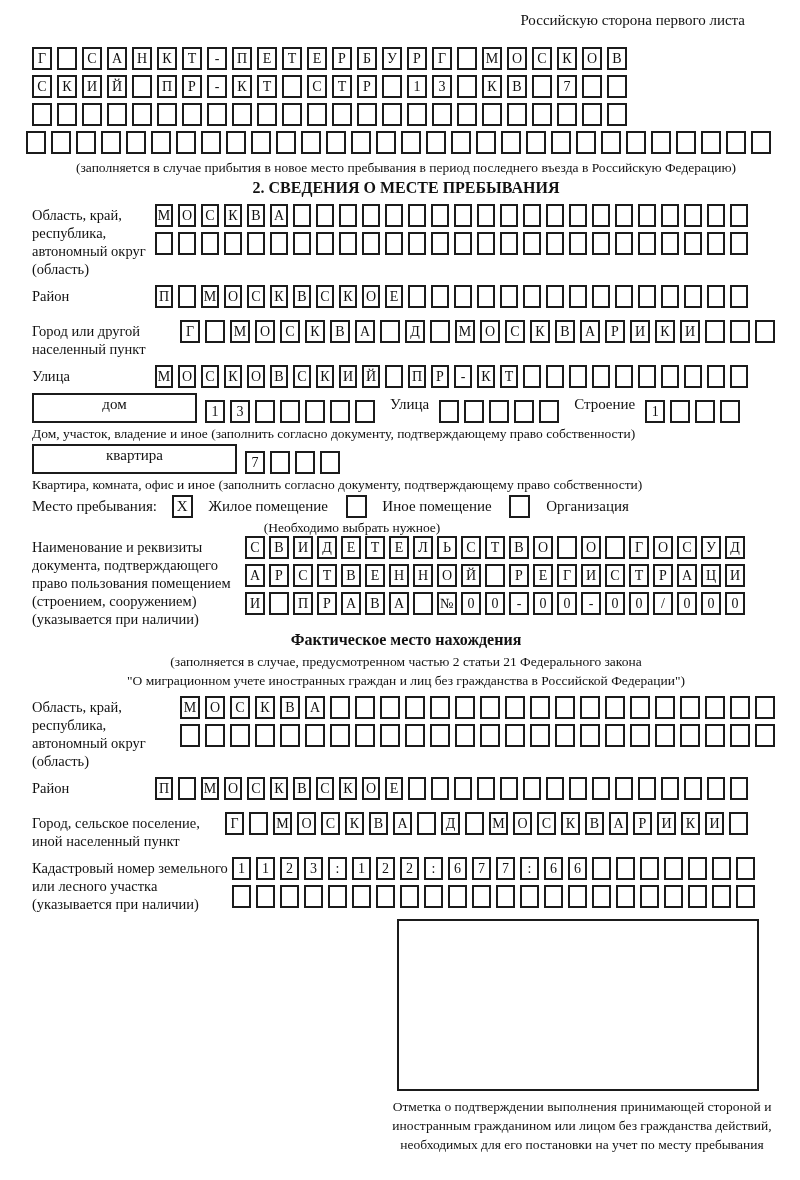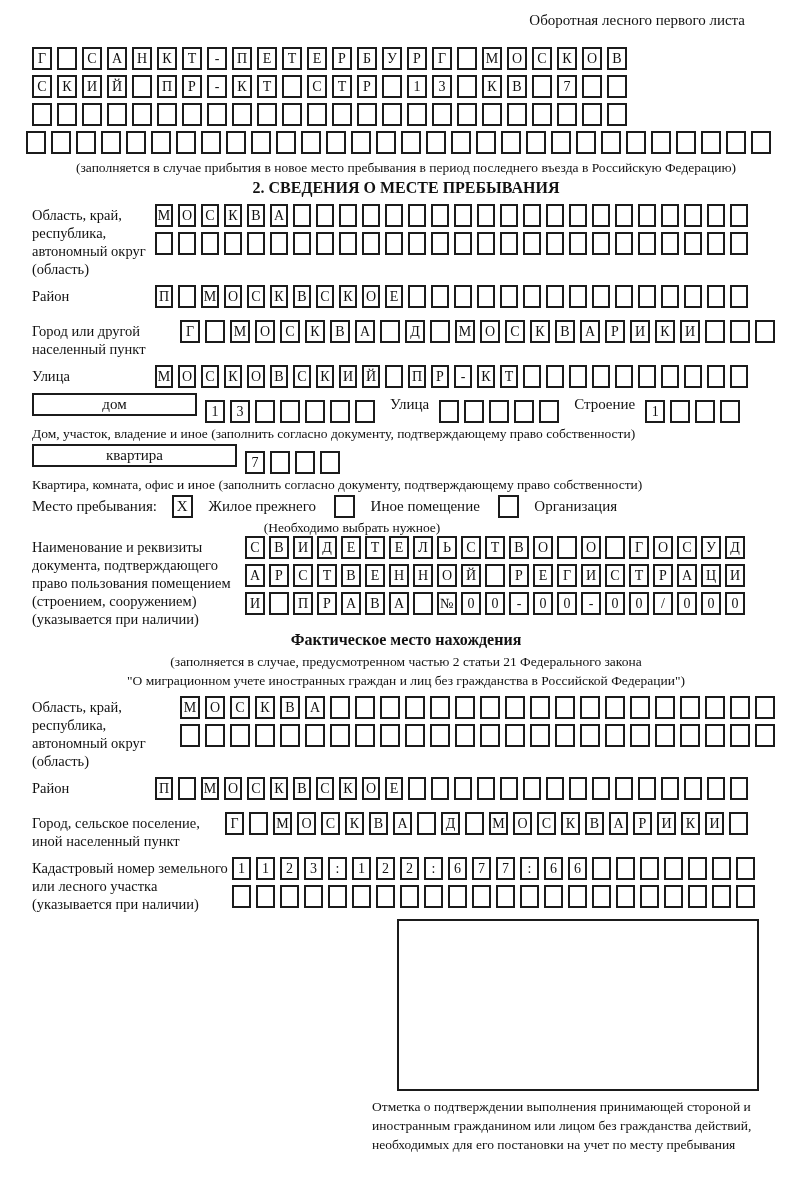--- a/index.html
+++ b/index.html
@@ -22,44 +22,44 @@
   .sz-a .cell{width:20px; margin-right:5px;}
   .sz-b .cell{width:18px; margin-right:5px;}
   .sz-c .cell{width:20px; margin-right:4px;}
   .sz-d .cell{width:19px; margin-right:5px;}
   .fullrow{margin-left:-6px;}
   .note-c{text-align:center; font-size:13.5px; line-height:17px; margin-bottom:2px;}
   .note-l{font-size:13.5px; line-height:17px; margin:0 0 2px 0;}
   .heading{text-align:center; font-weight:bold; font-size:16px; line-height:19px; margin:2px 0 6px 0;}
   .mb0{margin-bottom:0;margin-top:7px;} .mb2{margin-bottom:2px;} .mb4{margin-bottom:4px;} .mb6{margin-bottom:6px;}
   .named-box{
-    display:inline-block; box-sizing:border-box; height:23px;
+    display:inline-block; box-sizing:border-box; height:30px;
     border:2px solid #1b1b1b; text-align:center; font-size:15px; line-height:19px;
     vertical-align:top; margin-right:8px;
   }
   .bw165{width:165px;} .bw205{width:205px;}
   .inl{display:inline-block; font-size:15px; line-height:23px; padding:0 10px; vertical-align:top;}
   .stay{font-size:15px; line-height:23px; margin-bottom:1px;}
   .checkbox{
     display:inline-block; box-sizing:border-box; width:21px; height:23px;
     border:2px solid #1b1b1b; text-align:center; font-size:15px; line-height:19px;
     vertical-align:top; margin:0 12px 0 0;
   }
   .stay-label{margin-right:11px;}
   .opt-label{margin-right:14px;}
   .note-sel{width:640px; text-align:center; font-size:13.5px; line-height:17px; }
   .mark-box{width:362px; height:172px; border:2px solid #1b1b1b; box-sizing:border-box; margin:6px 0 6px 365px; background:#fff;}
-  .mark-caption{width:420px; margin-left:340px; font-size:13.5px; line-height:19px;}
+  .mark-caption{width:420px; margin-left:340px; text-align:center; font-size:13.5px; line-height:19px;}
 </style>
 </head>
 <body>
 
 <div class="page">
 
-  <div class="page-title">Оборотная лесного первого листа</div>
+  <div class="page-title">Российскую сторона первого листа</div>
 
   <div class="frow">
     <div>
       <div class="cells sz-a"><span class="cell">Г</span><span class="cell"></span><span class="cell">С</span><span class="cell">А</span><span class="cell">Н</span><span class="cell">К</span><span class="cell">Т</span><span class="cell">-</span><span class="cell">П</span><span class="cell">Е</span><span class="cell">Т</span><span class="cell">Е</span><span class="cell">Р</span><span class="cell">Б</span><span class="cell">У</span><span class="cell">Р</span><span class="cell">Г</span><span class="cell"></span><span class="cell">М</span><span class="cell">О</span><span class="cell">С</span><span class="cell">К</span><span class="cell">О</span><span class="cell">В</span></div>
       <div class="cells sz-a"><span class="cell">С</span><span class="cell">К</span><span class="cell">И</span><span class="cell">Й</span><span class="cell"></span><span class="cell">П</span><span class="cell">Р</span><span class="cell">-</span><span class="cell">К</span><span class="cell">Т</span><span class="cell"></span><span class="cell">С</span><span class="cell">Т</span><span class="cell">Р</span><span class="cell"></span><span class="cell">1</span><span class="cell">3</span><span class="cell"></span><span class="cell">К</span><span class="cell">В</span><span class="cell"></span><span class="cell">7</span><span class="cell"></span><span class="cell"></span></div>
       <div class="cells sz-a"><span class="cell"></span><span class="cell"></span><span class="cell"></span><span class="cell"></span><span class="cell"></span><span class="cell"></span><span class="cell"></span><span class="cell"></span><span class="cell"></span><span class="cell"></span><span class="cell"></span><span class="cell"></span><span class="cell"></span><span class="cell"></span><span class="cell"></span><span class="cell"></span><span class="cell"></span><span class="cell"></span><span class="cell"></span><span class="cell"></span><span class="cell"></span><span class="cell"></span><span class="cell"></span><span class="cell"></span></div>
     </div>
   </div>
   <div class="cells sz-a fullrow"><span class="cell"></span><span class="cell"></span><span class="cell"></span><span class="cell"></span><span class="cell"></span><span class="cell"></span><span class="cell"></span><span class="cell"></span><span class="cell"></span><span class="cell"></span><span class="cell"></span><span class="cell"></span><span class="cell"></span><span class="cell"></span><span class="cell"></span><span class="cell"></span><span class="cell"></span><span class="cell"></span><span class="cell"></span><span class="cell"></span><span class="cell"></span><span class="cell"></span><span class="cell"></span><span class="cell"></span><span class="cell"></span><span class="cell"></span><span class="cell"></span><span class="cell"></span><span class="cell"></span><span class="cell"></span></div>
   <div class="note-c">(заполняется в случае прибытия в новое место пребывания в период последнего въезда в Российскую Федерацию)</div>
@@ -101,21 +101,21 @@
 
   <div class="frow mb2">
     <div class="named-box bw205">квартира</div>
     <div class="cells sz-a mb0"><span class="cell">7</span><span class="cell"></span><span class="cell"></span><span class="cell"></span></div>
   </div>
   <div class="note-l">Квартира, комната, офис и иное (заполнить согласно документу, подтверждающему право собственности)</div>
 
   <div class="stay">
     <span class="stay-label">Место пребывания:</span>
     <span class="checkbox">X</span>
-    <span class="opt-label">Жилое прежнего</span>
+    <span class="opt-label">Жилое помещение</span>
     <span class="checkbox"></span>
     <span class="opt-label">Иное помещение</span>
     <span class="checkbox"></span>
     <span class="opt-label">Организация</span>
   </div>
   <div class="note-sel">(Необходимо выбрать нужное)</div>
 
   <div class="frow mb2">
     <div class="flabel lw213">Наименование и реквизиты документа, подтверждающего право пользования помещением (строением, сооружением) (указывается при наличии)</div>
     <div>

